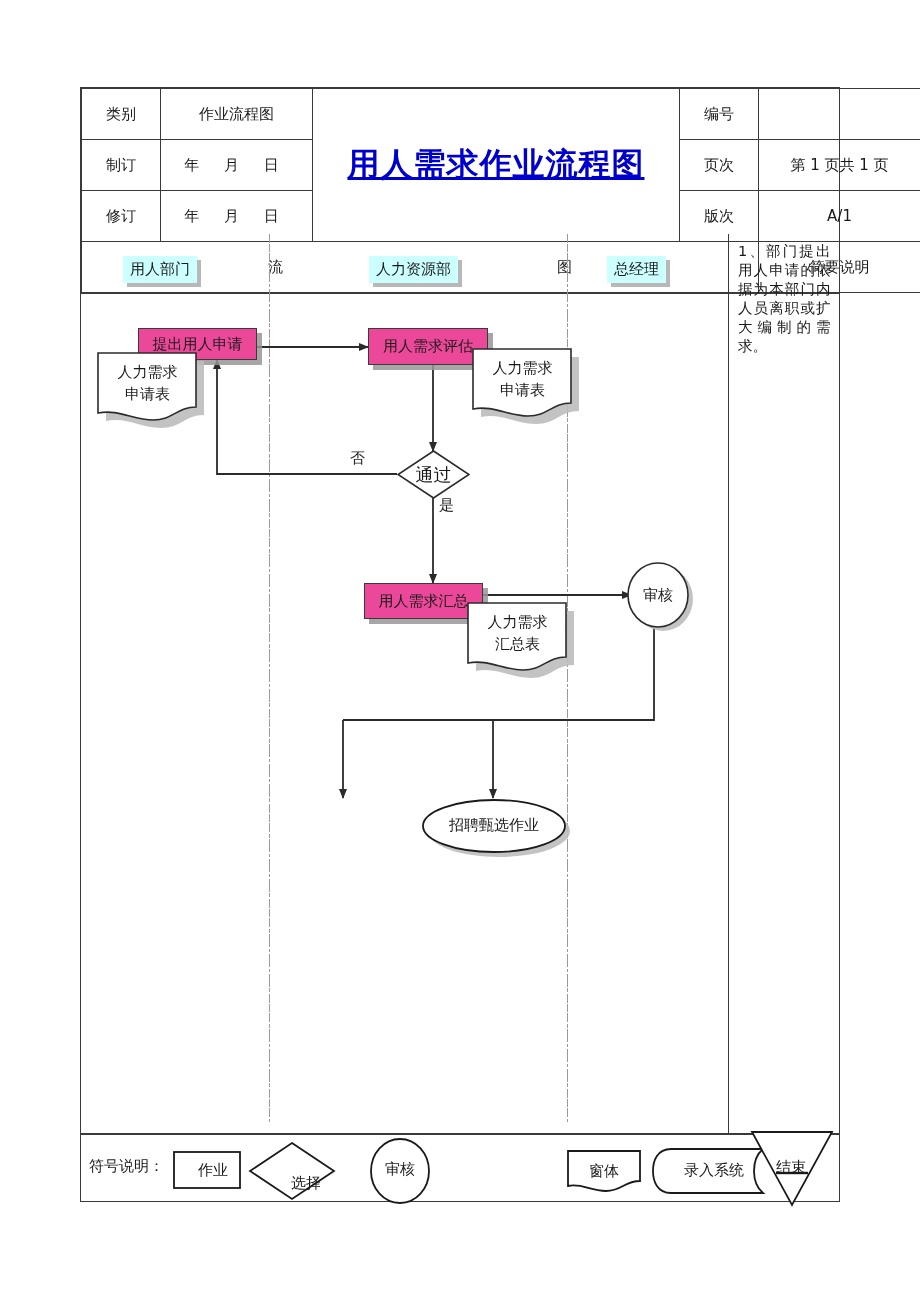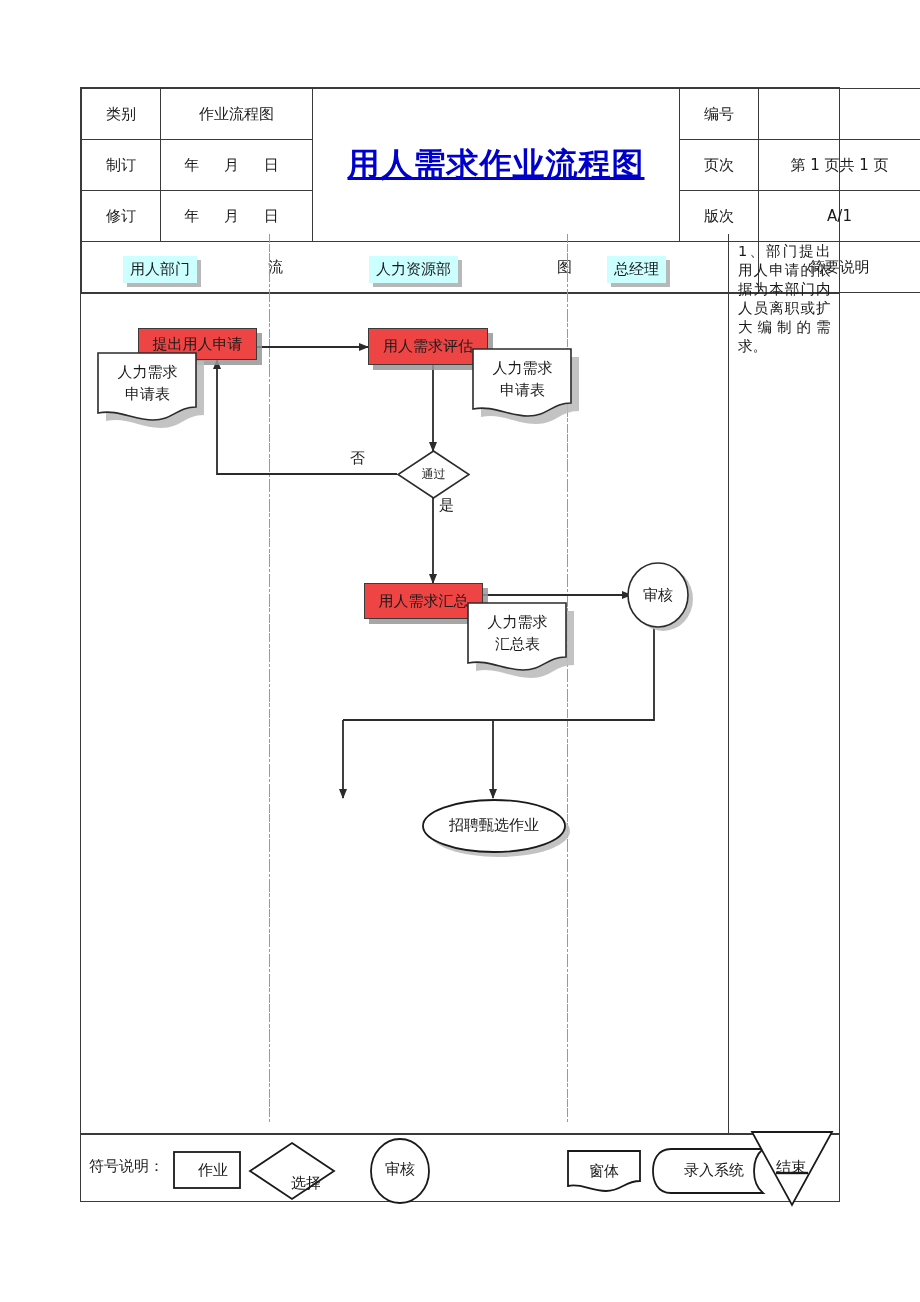--- a/index.html
+++ b/index.html
@@ -83,21 +83,21 @@
     font-size:15px;
     color:#1a1a1a;
     padding:4px 7px 4px 7px;
     white-space:nowrap;
     box-shadow:4px 4px 0 #b8b8b8;
   }
 
   
   .procbox{
     position:absolute;
-    background:#ef4444;
+    background:#ec4899;
     border:1.6px solid #3a3a3a;
     box-sizing:border-box;
     font-size:15px;
     display:flex;align-items:center;justify-content:center;
     white-space:nowrap;
     box-shadow:5px 5px 0 rgba(150,150,150,.85);
   }
 
   
   .docshape{
@@ -108,21 +108,21 @@
   }
   .docshape svg{position:absolute;left:0;top:0;}
   .docshape .dtxt{position:relative;z-index:2;padding-top:9px;}
 
   
   .diamond{position:absolute;}
   .diamond svg{position:absolute;left:0;top:0;}
   .diamond .dtx{
     position:absolute;left:0;top:0;width:100%;height:100%;
     display:flex;align-items:center;justify-content:center;
-    font-size:12px;z-index:2;
+    font-size:18px;z-index:2;
   }
 
   
   .circ{position:absolute;}
   .circ svg{position:absolute;left:0;top:0;}
   .circ .ctx{
     position:absolute;left:0;top:0;width:100%;height:100%;
     display:flex;align-items:center;justify-content:center;
     font-size:15px;z-index:2;
   }

